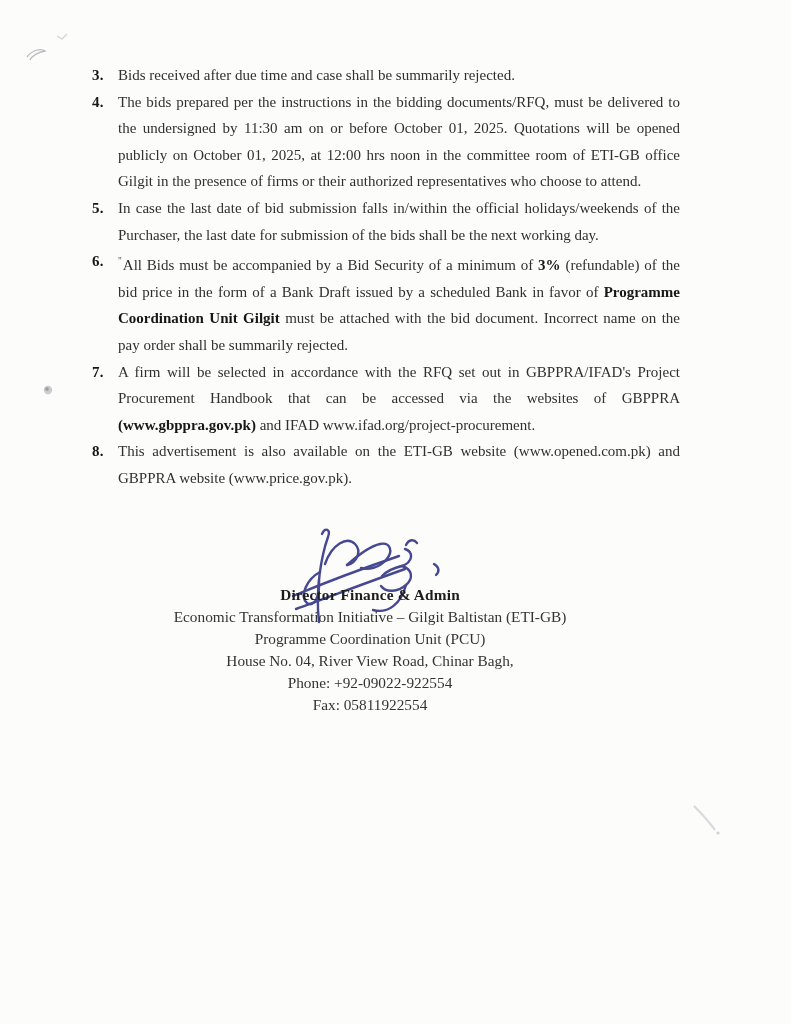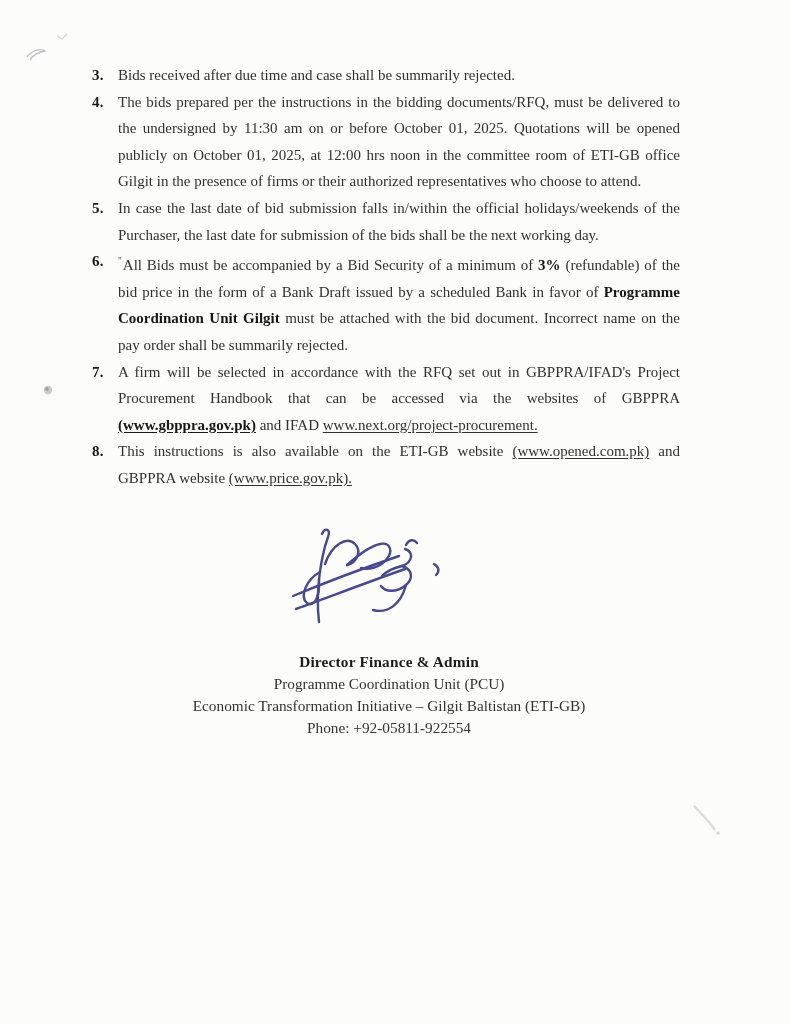--- a/index.html
+++ b/index.html
@@ -19,29 +19,28 @@
     font-size:15px;line-height:26.6px;
   }
   .item{display:flex;align-items:flex-start;}
   .num{
     flex:0 0 26px;
     font-weight:bold;color:#171716;
     letter-spacing:.3px;
   }
   .txt{flex:1;text-align:justify;}
   .b{font-weight:bold;color:#171716;}
-  .u{text-decoration:underline;text-underline-offset:2px;}
+  .u{text-underline-offset:2px;}
   .sup{vertical-align:super;font-size:62%;letter-spacing:1px;color:#4a4a47;}
   .sig-svg{position:absolute;left:278px;top:518px;pointer-events:none;}
   .sig-block{
-    position:absolute;left:0;top:651px;width:740px;
+    position:absolute;left:0;top:584px;width:740px;
     text-align:center;
     font-size:15.3px;line-height:22px;
     color:#34342f;
-    padding-left:19px;
   }
   .sig-title{font-weight:bold;color:#1c1c1a;letter-spacing:.2px;}
   .email-line .dot{display:inline-block;margin-right:9px;color:#55554f;}
   .artifacts{position:absolute;left:0;top:0;pointer-events:none;}
 </style>
 </head>
 <body>
 
 <div class="page">
 
@@ -66,25 +65,25 @@
       <div class="item">
         <span class="num">5.</span>
         <span class="txt"><span>In case the last date of bid submission falls in/within the official holidays/weekends of the Purchaser, the last date for submission of the bids shall be the next working day.</span></span>
       </div>
       <div class="item">
         <span class="num">6.</span>
         <span class="txt"><span class="sup">"</span><span>All Bids must be accompanied by a Bid Security of a minimum of </span><span class="b">3%</span><span> (refundable) of the bid price in the form of a Bank Draft issued by a scheduled Bank in favor of </span><span class="b">Programme Coordination Unit Gilgit</span><span> must be attached with the bid document. Incorrect name on the pay order shall be summarily rejected.</span></span>
       </div>
       <div class="item">
         <span class="num">7.</span>
-        <span class="txt"><span>A firm will be selected in accordance with the RFQ set out in GBPPRA/IFAD's Project Procurement Handbook that can be accessed via the websites of GBPPRA </span><span class="b u">(www.gbppra.gov.pk)</span><span> and IFAD </span><span class="u">www.next.org/project-procurement.</span></span>
+        <span class="txt"><span>A firm will be selected in accordance with the RFQ set out in GBPPRA/IFAD's Project Procurement Handbook that can be accessed via the websites of GBPPRA </span><span class="b u">(www.gbppra.gov.pk)</span><span> and IFAD </span><span class="u">www.ifad.org/project-procurement.</span></span>
       </div>
       <div class="item">
         <span class="num">8.</span>
-        <span class="txt"><span>This instructions is also available on the ETI-GB website </span><span class="u">(www.opened.com.pk)</span><span> and GBPPRA website </span><span class="u">(www.price.gov.pk).</span></span>
+        <span class="txt"><span>This advertisement is also available on the ETI-GB website </span><span class="u">(www.opened.com.pk)</span><span> and GBPPRA website </span><span class="u">(www.price.gov.pk).</span></span>
       </div>
     </div>
 
   <svg class="sig-svg" width="180" height="118" viewBox="0 0 180 118">
     <g fill="none" stroke="#2d3183" stroke-width="2.4" stroke-linecap="round" opacity="0.88">
       <path d="M 44 16 C 47 9, 53 11, 50 19 C 44 36, 37 70, 41 104"></path>
       <path d="M 42 54 C 29 61, 21 78, 29 85 C 36 90, 42 79, 41 62"></path>
       <path d="M 47 46 C 54 26, 69 18, 77 26 C 84 33, 79 45, 69 47"></path>
       <path d="M 69 47 C 78 39, 92 28, 102 26 C 112 24, 116 33, 108 42 C 101 50, 90 52, 83 50"></path>
       <path d="M 15 78 C 46 65, 86 50, 121 38"></path>
@@ -93,19 +92,21 @@
       <path d="M 124 48 C 115 50, 108 54, 104 58"></path>
       <path d="M 128 67 C 123 86, 110 96, 95 92"></path>
       <path d="M 128 27 C 131 21, 136 21, 139 25"></path>
       <path d="M 156 46 C 161 49, 162 53, 158 57"></path>
     </g>
   </svg>
 
   <div class="sig-block">
     <div class="sig-title">Director Finance &amp; Admin</div>
     <div>
+        <div>Economic Transformation Initiative – Gilgit Baltistan (ETI-GB)</div>
         <div>Programme Coordination Unit (PCU)</div>
-        <div>Economic Transformation Initiative – Gilgit Baltistan (ETI-GB)</div>
-        <div>Phone: +92-05811-922554</div>
+        <div>House No. 04, River View Road, Chinar Bagh,</div>
+        <div>Phone: +92-09022-922554</div>
+        <div>Fax: 05811922554</div>
       </div>
   </div>
 
 </div>
 
 </body></html>

